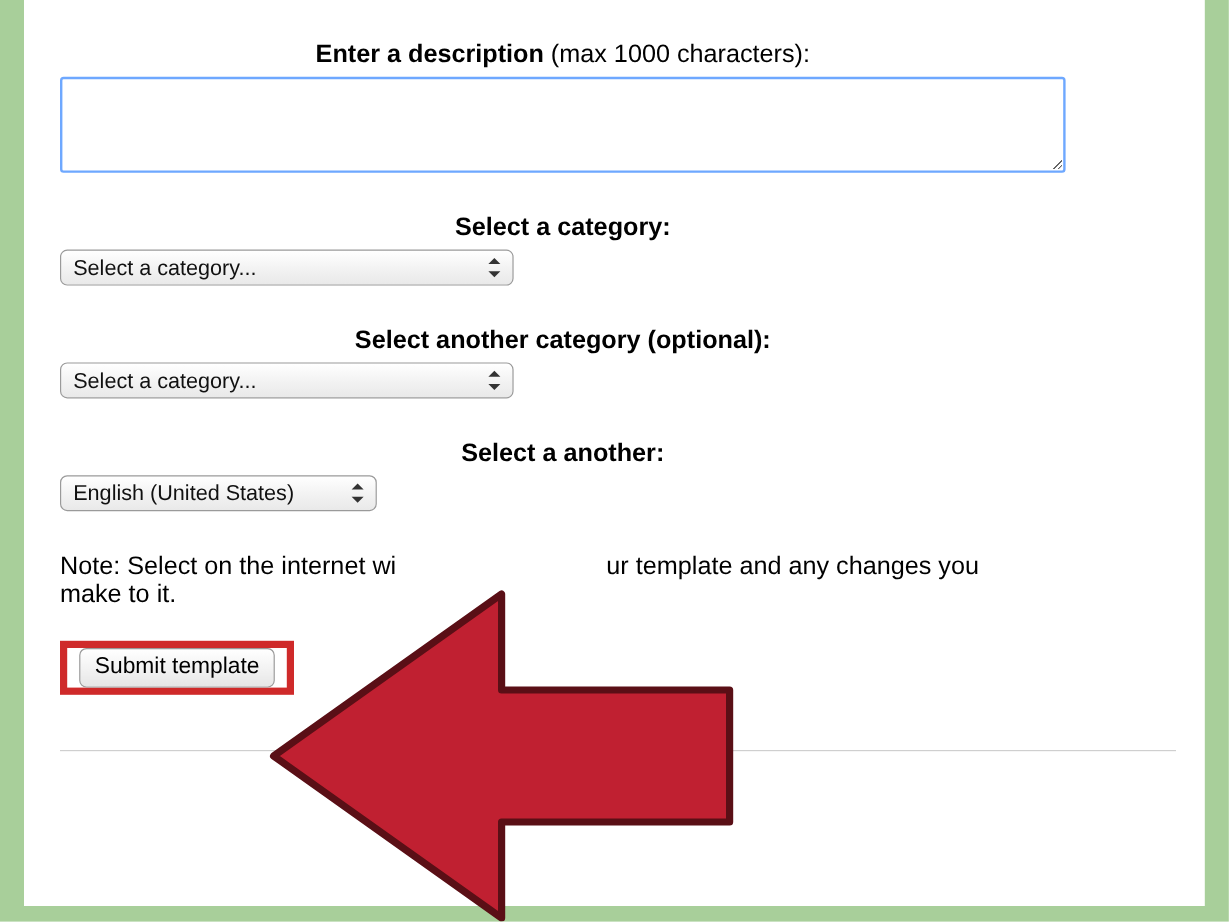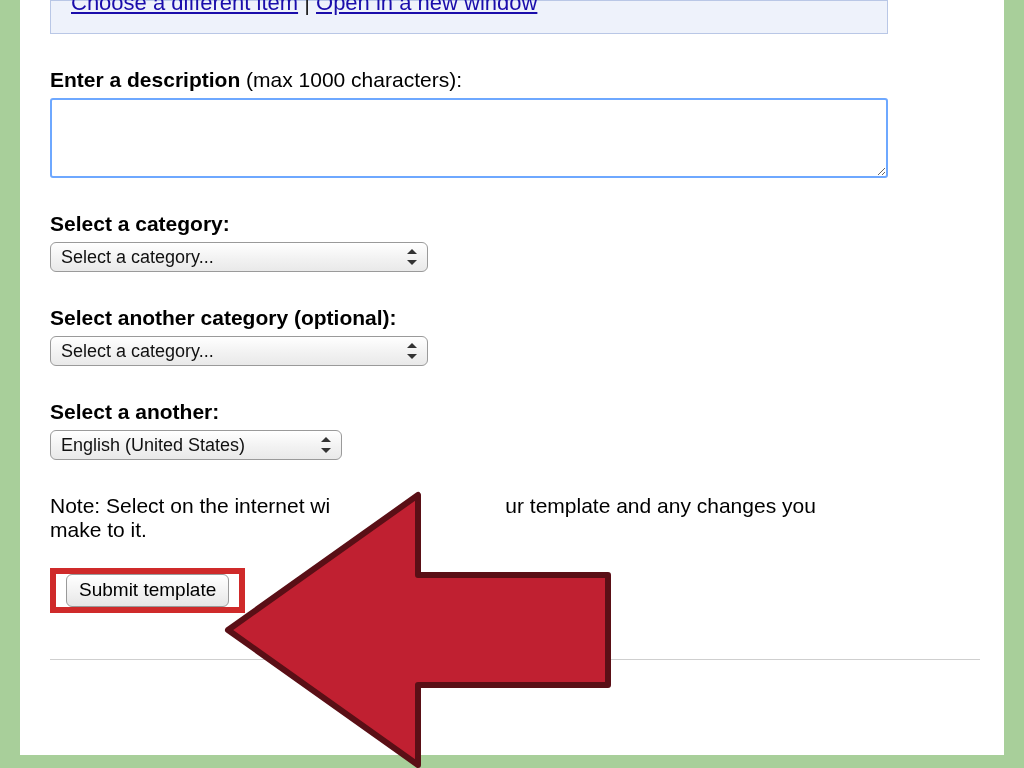--- a/index.html
+++ b/index.html
@@ -35,21 +35,21 @@
   .notice-links {
     font-size: 22px;
     line-height: 1.1;
   }
   .notice-links a {
     color: #1a0dab;
     text-decoration: underline;
   }
   .sep { color: #222; }
   .field { margin-top: 34px; width: 838px; }
-  .label { font-size: 21px; }
+  .label { font-size: 21px; text-align: center; }
   .label b { font-weight: 700; }
   textarea.desc {
     display: block;
     margin-top: 6px;
     width: 838px;
     height: 80px;
     border: 2px solid #6ea8ff;
     border-radius: 3px;
     outline: none;
     resize: both;
@@ -65,21 +65,21 @@
     width: 378px;
     height: 30px;
     padding: 0 10px 0 10px;
     border: 1px solid #9a9a9a;
     border-radius: 6px;
     background: linear-gradient(#ffffff, #f2f2f2 55%, #e9e9e9);
     font-size: 18px;
     color: #111;
     cursor: default;
   }
-  .select-wrap.small { width: 292px; gap: 45px; }
+  .select-wrap.small { width: 264px; gap: 45px; }
   .select-arrows {
     width: 10px;
     height: 16px;
     position: relative;
   }
   .select-arrows::before,
   .select-arrows::after {
     content: "";
     position: absolute;
     left: 0;
@@ -120,26 +120,20 @@
     height: 300px;
     pointer-events: none;
   }
 </style>
 </head>
 <body>
 
 <div class="page">
   <div class="content">
 
-    <div class="notice-box" style="position:relative;">
-
-      <div class="notice-links" style="position:relative; top:-10px;">
-        <a href="#">Choose a different item</a><span class="sep"> | </span><a href="#">Open in a new window</a>
-      </div>
-    </div>
 
     <div class="field">
       <div class="label">
         <b>Enter a description</b><span> (max 1000 characters):</span>
       </div>
       <textarea class="desc" style=""></textarea>
     </div>
 
     <div class="field">
       <div class="label"><b>Select a category:</b></div>

